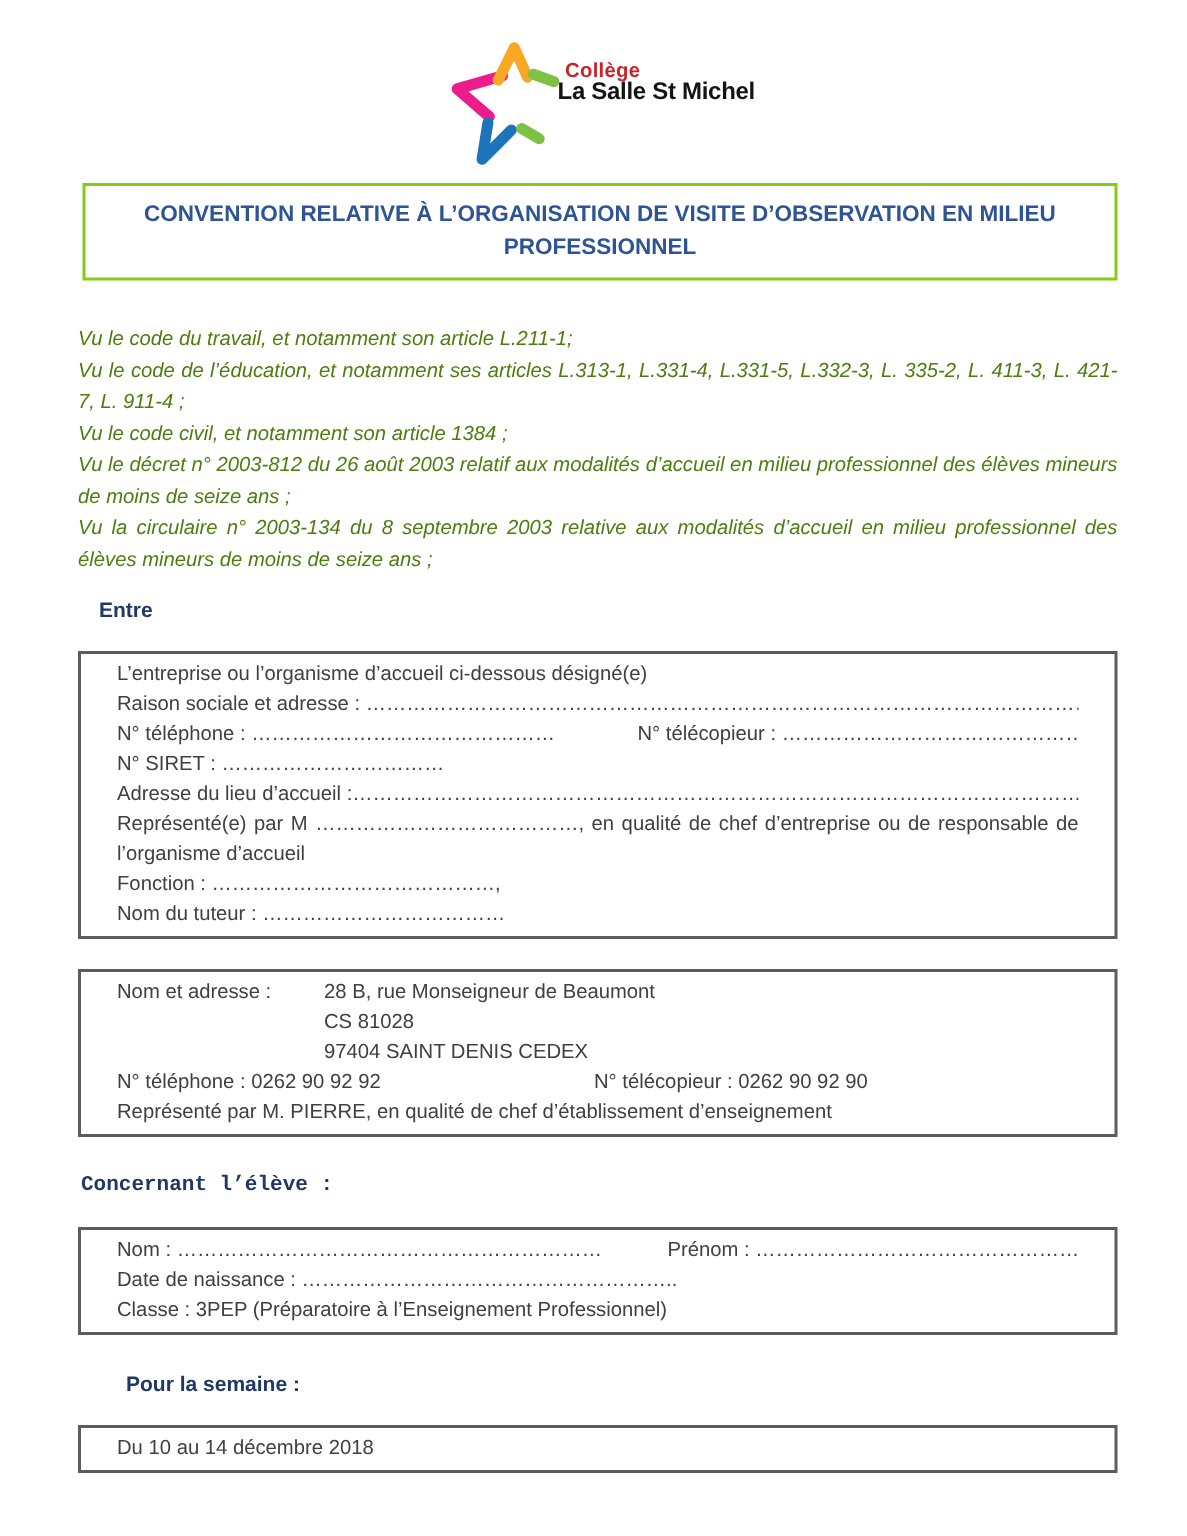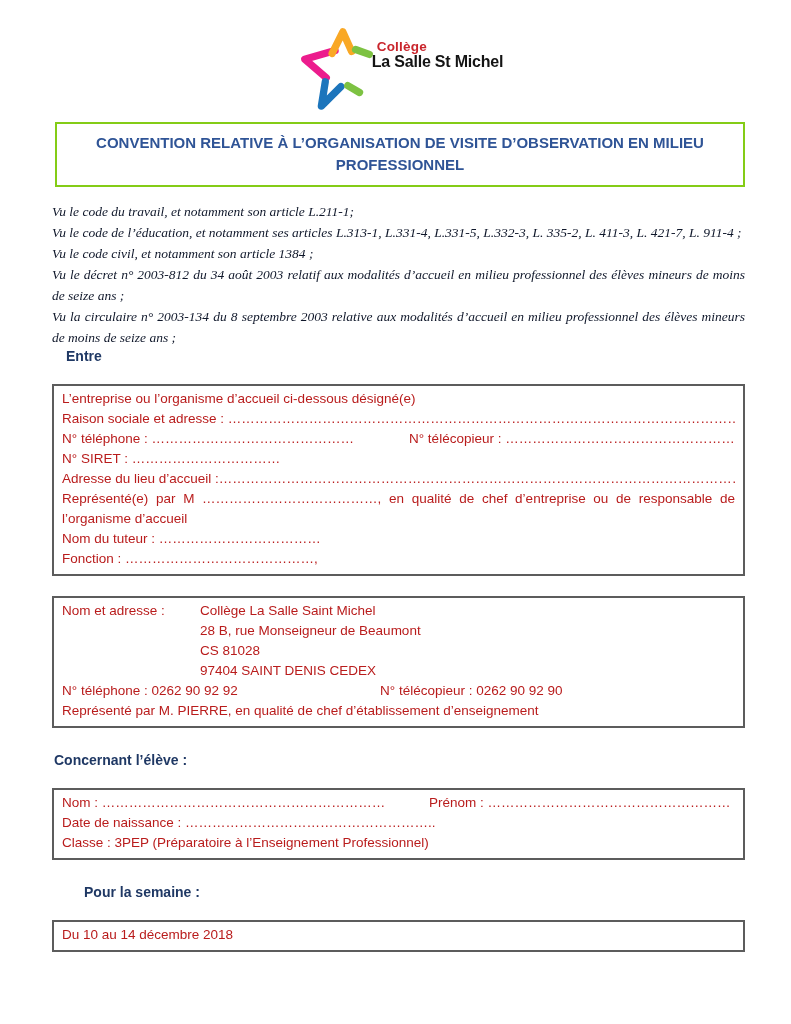--- a/index.html
+++ b/index.html
@@ -14,31 +14,31 @@
   .logo svg { width:88px; height:90px; flex:none; }
   .logo-text { margin:14px 0 0 -10px; line-height:1.05; }
   .logo-type { color:#C9242B; font-weight:bold; font-size:13.5px; margin-left:5px; letter-spacing:.2px; }
   .logo-name { color:#141414; font-weight:bold; font-size:16px; letter-spacing:-.2px; }
   
   .title-box {
     border:2px solid #84cc16; margin-left:3px; padding:8px 26px 9px;
     text-align:center; color:#2F5496; font-weight:bold; font-size:15px; line-height:22px;
   }
   
-  .legal { margin-top:14px; font-style:italic; color:#0f172a; font-size:13.5px; line-height:21px; text-align:justify;font-family:Liberation Serif, serif; }
+  .legal { margin-top:28px; font-style:italic; color:#4d7c0f; font-size:13.5px; line-height:21px; text-align:justify; }
   .legal p { margin:0; }
   
   .section-heading { font-weight:bold; font-size:14px; color:#1F3864; margin-left:2px; }
-  .h-entre    { margin-bottom:3px;padding-left:12px; }
+  .h-entre    { margin-top:15px; margin-bottom:3px;padding-left:12px; }
   .h-etab     { margin-top:20px; margin-bottom:3px; }
-  .h-eleve    { margin-top:24px; margin-bottom:4px; }
+  .h-eleve    { margin-top:24px; margin-bottom:4px;font-family:Liberation Mono, monospace; }
   .h-semaine  { margin-top:24px; margin-bottom:4px;margin-left:32px; }
   .box {
-    border:2px solid #5c5c5c; padding:3px 8px 5px;
-    font-size:13.5px; line-height:20px; color:#b91c1c;margin-top:20px;
+    border:2px solid #5c5c5c; padding:3px 24px 5px;
+    font-size:13.5px; line-height:20px; color:#404040;margin-top:20px;
   }
   .dotline { white-space:nowrap; overflow:hidden; }
   .justify { text-align:justify; }
   .row { display:flex; }
   .tel1-left { flex:none; }
   .tel1-gap { flex:none; width:55px; }
   .addr-label { flex:none; width:138px; }
   .tel2-left { flex:none; width:318px; }
   .nom-left { flex:none; width:367px; white-space:nowrap; overflow:hidden; }
   .nom-right { flex:1; min-width:0; white-space:nowrap; overflow:hidden; }
@@ -65,21 +65,21 @@
   </div>
 
   <div class="title-box">
     <span>CONVENTION RELATIVE À L’ORGANISATION DE VISITE D’OBSERVATION EN MILIEU PROFESSIONNEL</span>
   </div>
 
   <div class="legal">
     <p>Vu le code du travail, et notamment son article L.211-1;</p>
     <p>Vu le code de l’éducation, et notamment ses articles L.313-1, L.331-4, L.331-5, L.332-3, L. 335-2, L. 411-3, L. 421-7, L. 911-4 ;</p>
     <p>Vu le code civil, et notamment son article 1384 ;</p>
-    <p>Vu le décret n° 2003-812 du 34 août 2003 relatif aux modalités d’accueil en milieu professionnel des élèves mineurs de moins de seize ans ;</p>
+    <p>Vu le décret n° 2003-812 du 26 août 2003 relatif aux modalités d’accueil en milieu professionnel des élèves mineurs de moins de seize ans ;</p>
     <p>Vu la circulaire n° 2003-134 du 8 septembre 2003 relative aux modalités d’accueil en milieu professionnel des élèves mineurs de moins de seize ans ;</p>
   </div>
 
   <div class="section-heading h-entre">Entre</div>
   <div class="box">
     <div>L’entreprise ou l’organisme d’accueil ci-dessous désigné(e)</div>
     <div class="dotline">
       <span>Raison sociale et adresse : </span><span>…………………………………………………………………………………………………………………………</span>
     </div>
     <div class="row dotline">
@@ -90,32 +90,31 @@
     <div class="dotline">
       <span>N° SIRET : </span><span>……………………………</span>
     </div>
     <div class="dotline">
       <span>Adresse du lieu d’accueil :</span><span>…………………………………………………………………………………………………………………………</span>
     </div>
     <div class="justify">
       <span>Représenté(e) par M </span><span>…………………………………</span><span>, en qualité de chef d’entreprise ou de responsable de l’organisme d’accueil</span>
     </div>
     <div class="dotline">
-      <span>Nom du tuteur : </span><span>………………………………</span>
+      <span>Fonction : </span><span>……………………………………,</span>
     </div>
     <div class="dotline">
-      <span>Fonction : </span><span>……………………………………,</span>
+      <span>Nom du tuteur : </span><span>………………………………</span>
     </div>
   </div>
 
   <div class="box">
     <div class="row">
       <span class="addr-label">Nom et adresse :</span>
       <span>
-        <div>Collège La Salle Saint Michel</div>
         <div>28 B, rue Monseigneur de Beaumont</div>
         <div>CS 81028</div>
         <div>97404 SAINT DENIS CEDEX</div>
       </span>
     </div>
     <div class="row">
       <span class="tel2-left">N° téléphone : 0262 90 92 92</span>
       <span>N° télécopieur : 0262 90 92 90</span>
     </div>
     <div>Représenté par M. PIERRE, en qualité de chef d’établissement d’enseignement</div>

